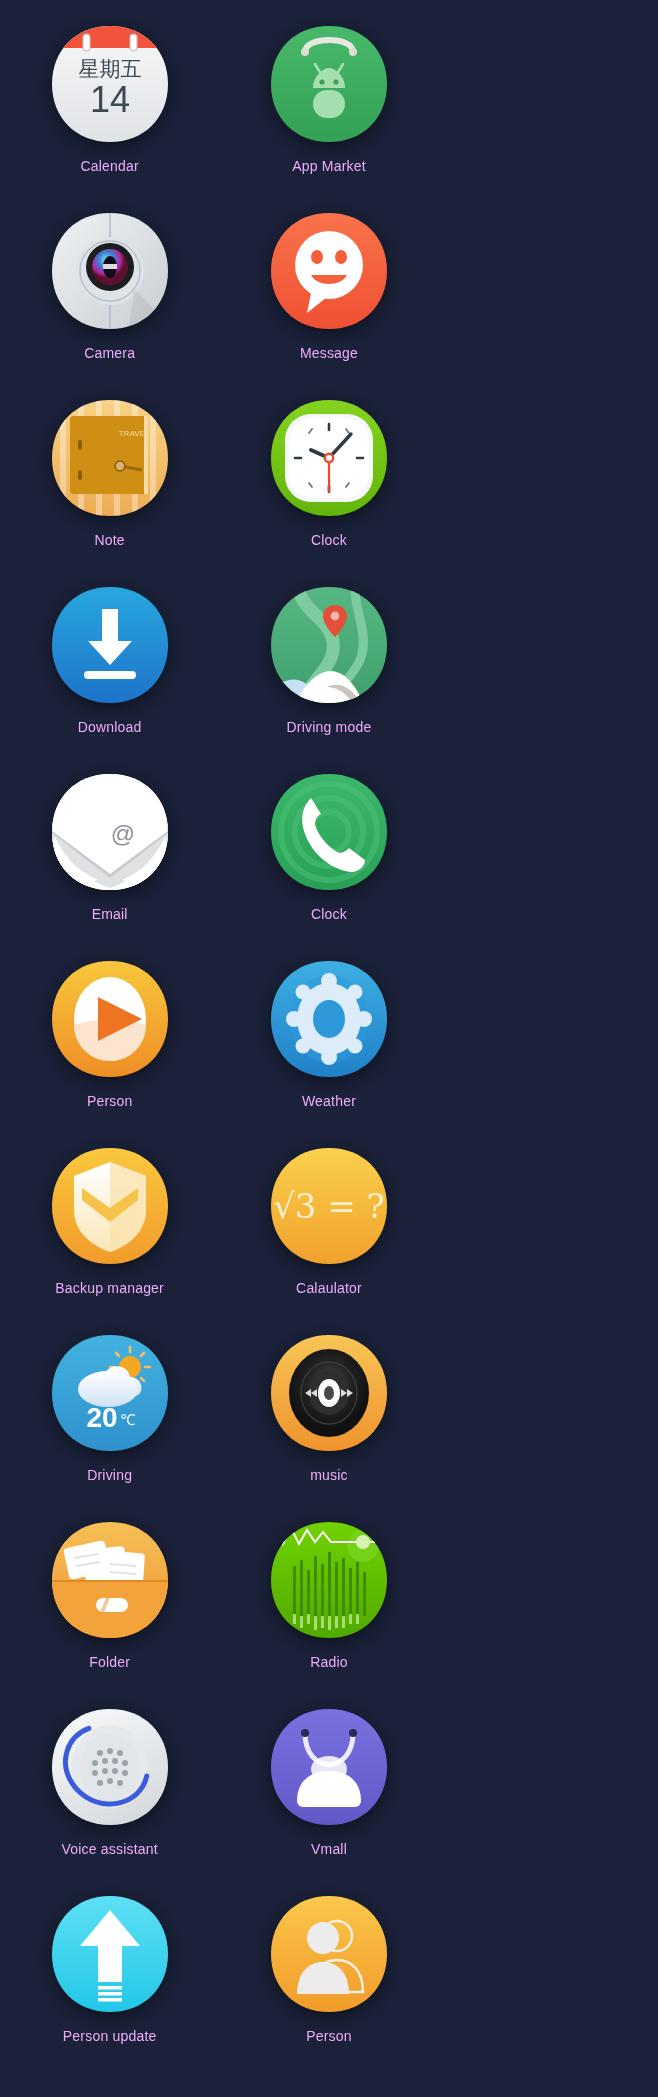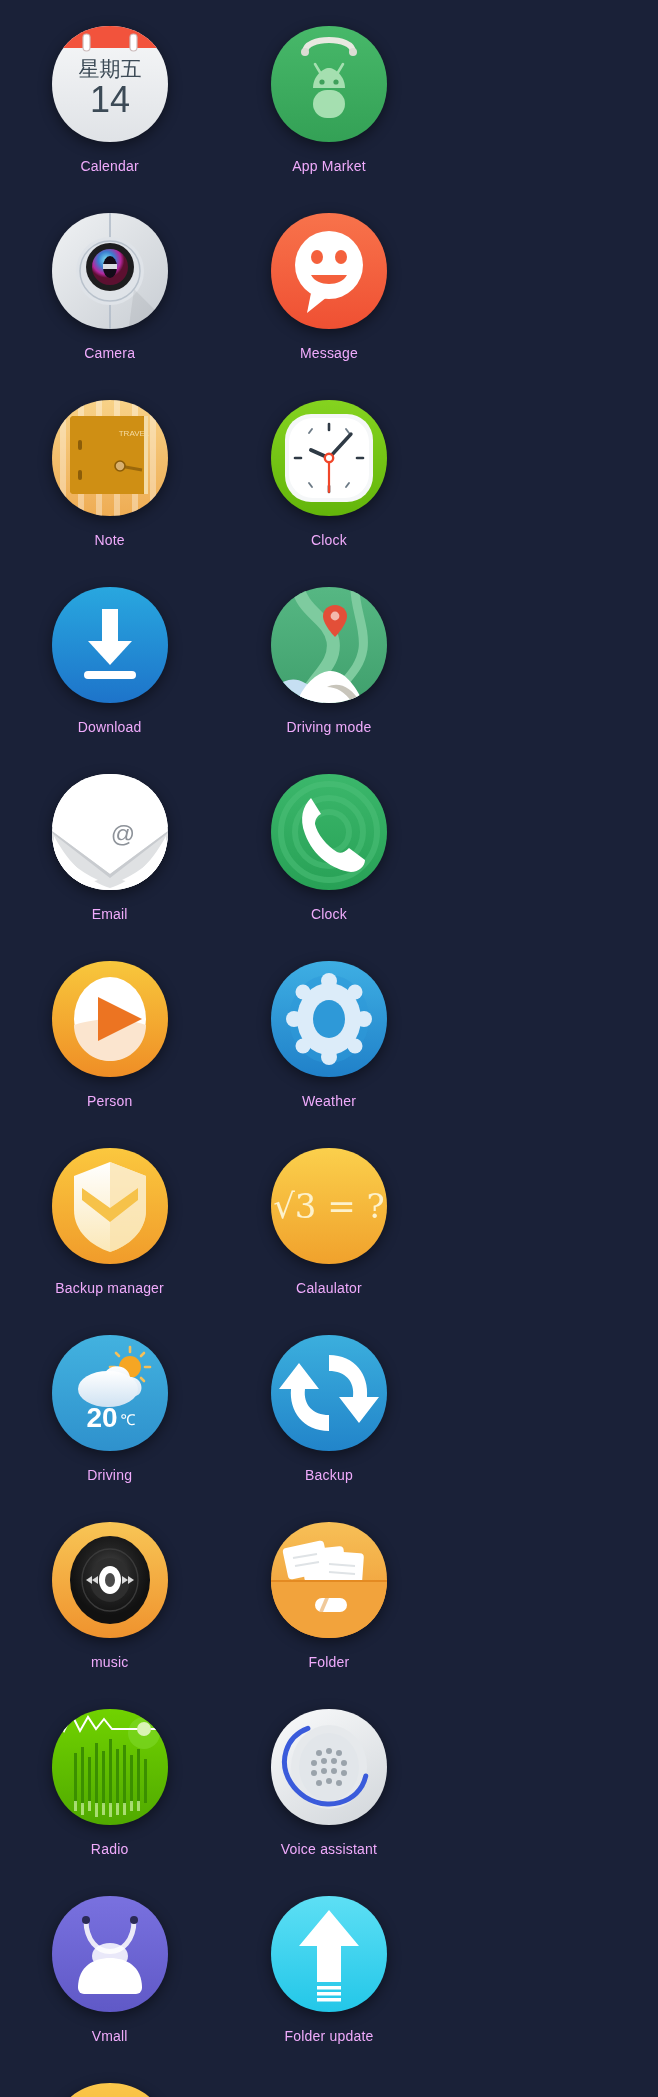--- a/index.html
+++ b/index.html
@@ -460,41 +460,20 @@
  <text x="80" y="94" text-anchor="middle" font-family="Liberation Sans, sans-serif" font-size="15" fill="#ffffff">℃</text>
 </g>
         </svg>
       </div>
       <div class="label">Driving</div>
     </div>
     <div class="cell">
       <div class="iconwrap">
         <svg viewBox="0 0 124 124" xmlns="http://www.w3.org/2000/svg">
 <defs>
-            <clipPath id="c-bk">
-              <path d="M62 4 C96 4 120 28 120 62 C120 96 96 120 62 120 C28 120 4 96 4 62 C4 28 28 4 62 4 Z"></path>
-            </clipPath>
-<linearGradient id="bkbg" x1="0" y1="0" x2="0" y2="1">
-              <stop offset="0" stop-color="#3cb0de"></stop>
-              <stop offset="1" stop-color="#2183c9"></stop>
-            </linearGradient>
-          </defs>
-<g clip-path="url(#c-bk)">
- <rect width="124" height="124" fill="url(#bkbg)"></rect>
- <path d="M62 24 C88 24 102 44 100 66 L112 66 L92 92 L72 66 L86 66 C88 50 78 40 62 40 Z" fill="#ffffff"></path>
- <path d="M62 100 C36 100 22 80 24 58 L12 58 L32 32 L52 58 L38 58 C36 74 46 84 62 84 Z" fill="#ffffff"></path>
-</g>
-        </svg>
-      </div>
-      <div class="label">Backup</div>
-    </div>
-    <div class="cell">
-      <div class="iconwrap">
-        <svg viewBox="0 0 124 124" xmlns="http://www.w3.org/2000/svg">
-<defs>
             <clipPath id="c-mu">
               <path d="M62 4 C96 4 120 28 120 62 C120 96 96 120 62 120 C28 120 4 96 4 62 C4 28 28 4 62 4 Z"></path>
             </clipPath>
 <linearGradient id="mubg" x1="0" y1="0" x2="0" y2="1">
               <stop offset="0" stop-color="#f8c757"></stop>
               <stop offset="1" stop-color="#ef912c"></stop>
             </linearGradient>
 <radialGradient id="disc" cx="0.5" cy="0.4">
               <stop offset="0" stop-color="#4a4a4a"></stop>
               <stop offset="0.55" stop-color="#232323"></stop>
@@ -675,21 +654,21 @@
  <rect width="124" height="124" fill="url(#subg)"></rect>
  <path d="M62 18 L92 54 L74 54 L74 90 L50 90 L50 54 L32 54 Z" fill="#ffffff"></path>
  <g fill="#ffffff">
   <rect x="50" y="94" width="24" height="3.5"></rect>
               <rect x="50" y="100" width="24" height="3.5"></rect>
   <rect x="50" y="106" width="24" height="3.5"></rect>
  </g>
 </g>
         </svg>
       </div>
-      <div class="label">Folder update</div>
+      <div class="label">Person update</div>
     </div>
     <div class="cell">
       <div class="iconwrap">
         <svg viewBox="0 0 124 124" xmlns="http://www.w3.org/2000/svg">
 <defs>
             <clipPath id="c-pe">
               <path d="M62 4 C96 4 120 28 120 62 C120 96 96 120 62 120 C28 120 4 96 4 62 C4 28 28 4 62 4 Z"></path>
             </clipPath>
 <linearGradient id="pebg" x1="0" y1="0" x2="0" y2="1">
               <stop offset="0" stop-color="#fbc94c"></stop>

